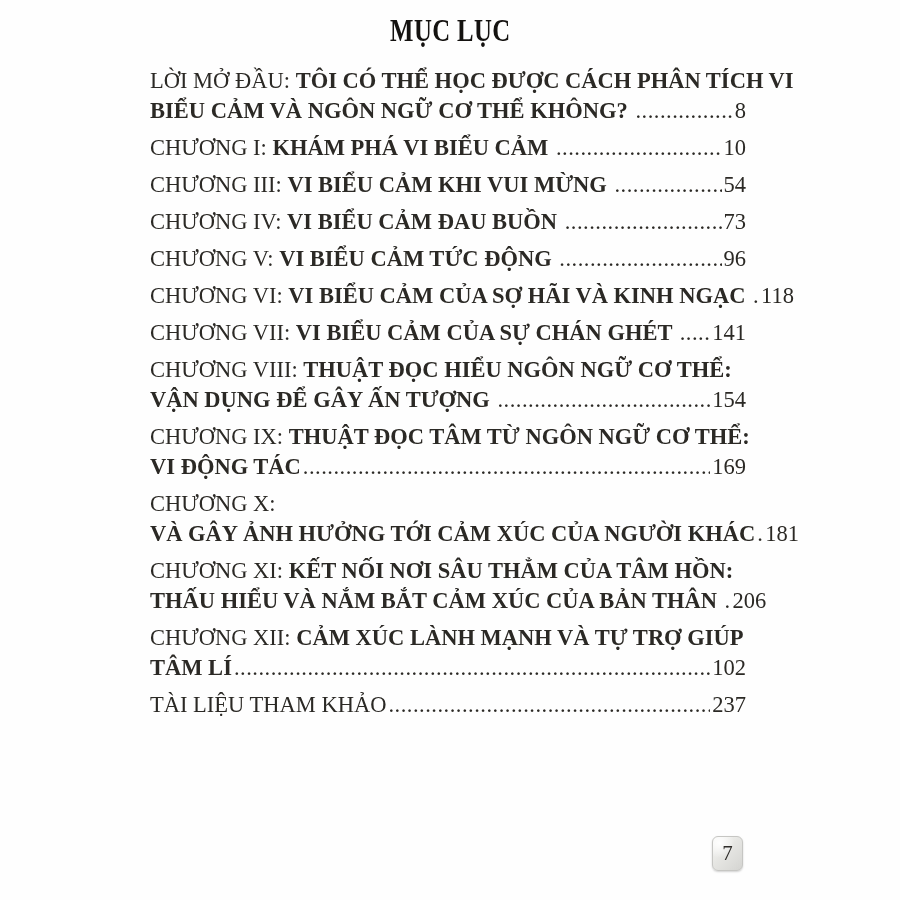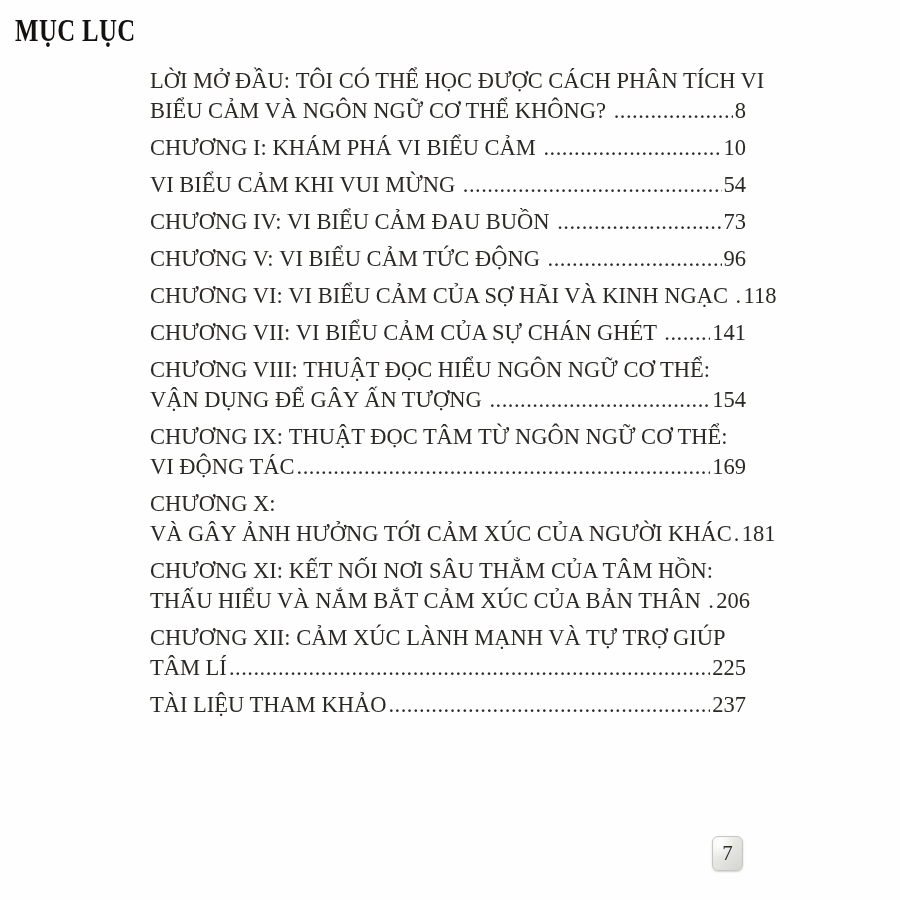--- a/index.html
+++ b/index.html
@@ -11,21 +11,21 @@
   .page {
     position: relative;
     width: 900px; height: 900px;
     background: var(--page-bg, #fefefe);
     color: var(--text, #2b2925);
     overflow: hidden;
   }
   .title {
     position: absolute;
     top: 13px; left: 0; right: 0;
-    text-align: left;
+    text-align: center;
     font-weight: bold;
     font-size: 31px;
     line-height: 36px;
     color: var(--title, #141210);
   }
   .title-inner {
     display: inline-block;
     transform: scaleX(0.80);
     transform-origin: center;
     letter-spacing: 0.5px;
@@ -37,21 +37,21 @@
   }
   .entry { margin-bottom: 7px; }
   .line {
     display: flex;
     align-items: baseline;
     line-height: 30px;
     font-size: 22.5px;
     white-space: pre;
   }
   .seg { flex: 0 0 auto; }
-  .seg.bold { font-weight: normal; }
+  .seg.bold { font-weight: bold; }
   .leader {
     flex: 1 1 auto;
     min-width: 6px;
     overflow: hidden;
     white-space: nowrap;
     padding-left: 2px;
   }
   .leader::before {
     content: "..........................................................................................................................................................................";
     letter-spacing: 0.5px;
@@ -88,21 +88,21 @@
 
   <div class="toc">
       <div class="entry">
         <div class="line"><span class="seg">LỜI MỞ ĐẦU: </span><span class="seg bold">TÔI CÓ THỂ HỌC ĐƯỢC CÁCH PHÂN TÍCH VI</span></div>
         <div class="line"><span class="seg bold">BIỂU CẢM VÀ NGÔN NGỮ CƠ THỂ KHÔNG? </span><span class="leader"></span><span class="pagenum">8</span></div>
       </div>
       <div class="entry">
         <div class="line"><span class="seg">CHƯƠNG I: </span><span class="seg bold">KHÁM PHÁ VI BIỂU CẢM </span><span class="leader"></span><span class="pagenum">10</span></div>
       </div>
       <div class="entry">
-        <div class="line"><span class="seg bold">VI BIỂU CẢM KHI VUI MỪNG </span><span class="leader"></span><span class="pagenum">54</span></div>
+        <div class="line"><span class="seg">CHƯƠNG III: </span><span class="seg bold">VI BIỂU CẢM KHI VUI MỪNG </span><span class="leader"></span><span class="pagenum">54</span></div>
       </div>
       <div class="entry">
         <div class="line"><span class="seg">CHƯƠNG IV: </span><span class="seg bold">VI BIỂU CẢM ĐAU BUỒN </span><span class="leader"></span><span class="pagenum">73</span></div>
       </div>
       <div class="entry">
         <div class="line"><span class="seg">CHƯƠNG V: </span><span class="seg bold">VI BIỂU CẢM TỨC ĐỘNG </span><span class="leader"></span><span class="pagenum">96</span></div>
       </div>
       <div class="entry">
         <div class="line"><span class="seg">CHƯƠNG VI: </span><span class="seg bold">VI BIỂU CẢM CỦA SỢ HÃI VÀ KINH NGẠC </span><span class="leader"></span><span class="pagenum">118</span></div>
       </div>
@@ -120,21 +120,21 @@
       <div class="entry">
         <div class="line"><span class="seg">CHƯƠNG X: </span></div>
         <div class="line"><span class="seg bold">VÀ GÂY ẢNH HƯỞNG TỚI CẢM XÚC CỦA NGƯỜI KHÁC</span><span class="leader"></span><span class="pagenum">181</span></div>
       </div>
       <div class="entry">
         <div class="line"><span class="seg">CHƯƠNG XI: </span><span class="seg bold">KẾT NỐI NƠI SÂU THẲM CỦA TÂM HỒN:</span></div>
         <div class="line"><span class="seg bold">THẤU HIỂU VÀ NẮM BẮT CẢM XÚC CỦA BẢN THÂN </span><span class="leader"></span><span class="pagenum">206</span></div>
       </div>
       <div class="entry">
         <div class="line"><span class="seg">CHƯƠNG XII: </span><span class="seg bold">CẢM XÚC LÀNH MẠNH VÀ TỰ TRỢ GIÚP</span></div>
-        <div class="line"><span class="seg bold">TÂM LÍ</span><span class="leader"></span><span class="pagenum">225</span></div>
+        <div class="line"><span class="seg bold">TÂM LÍ</span><span class="leader"></span><span class="pagenum">102</span></div>
       </div>
       <div class="entry">
         <div class="line"><span class="seg">TÀI LIỆU THAM KHẢO</span><span class="leader"></span><span class="pagenum">237</span></div>
       </div>
     </div>
 
   <div class="badge">
     <span>7</span>
   </div>
 </div>

